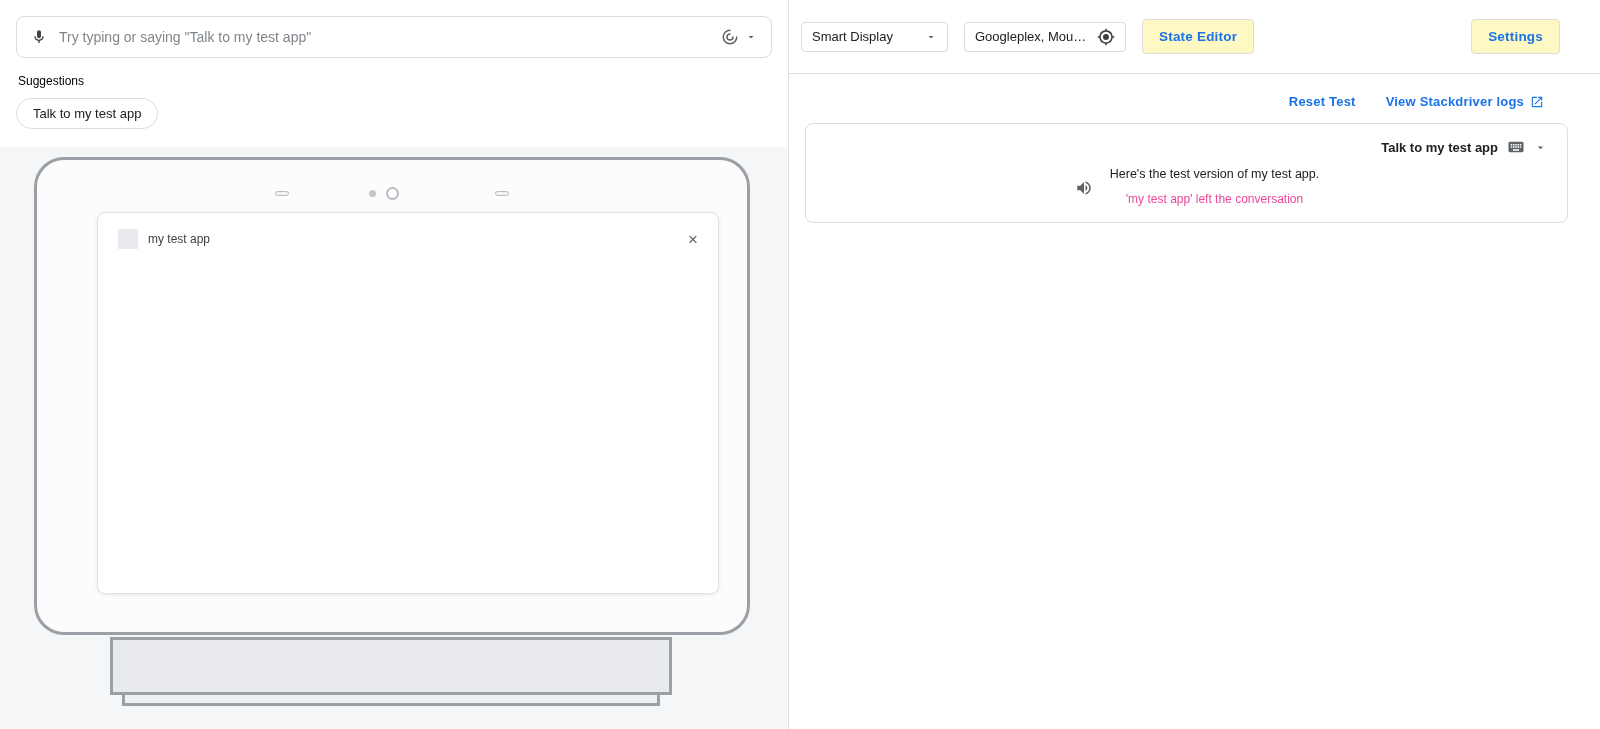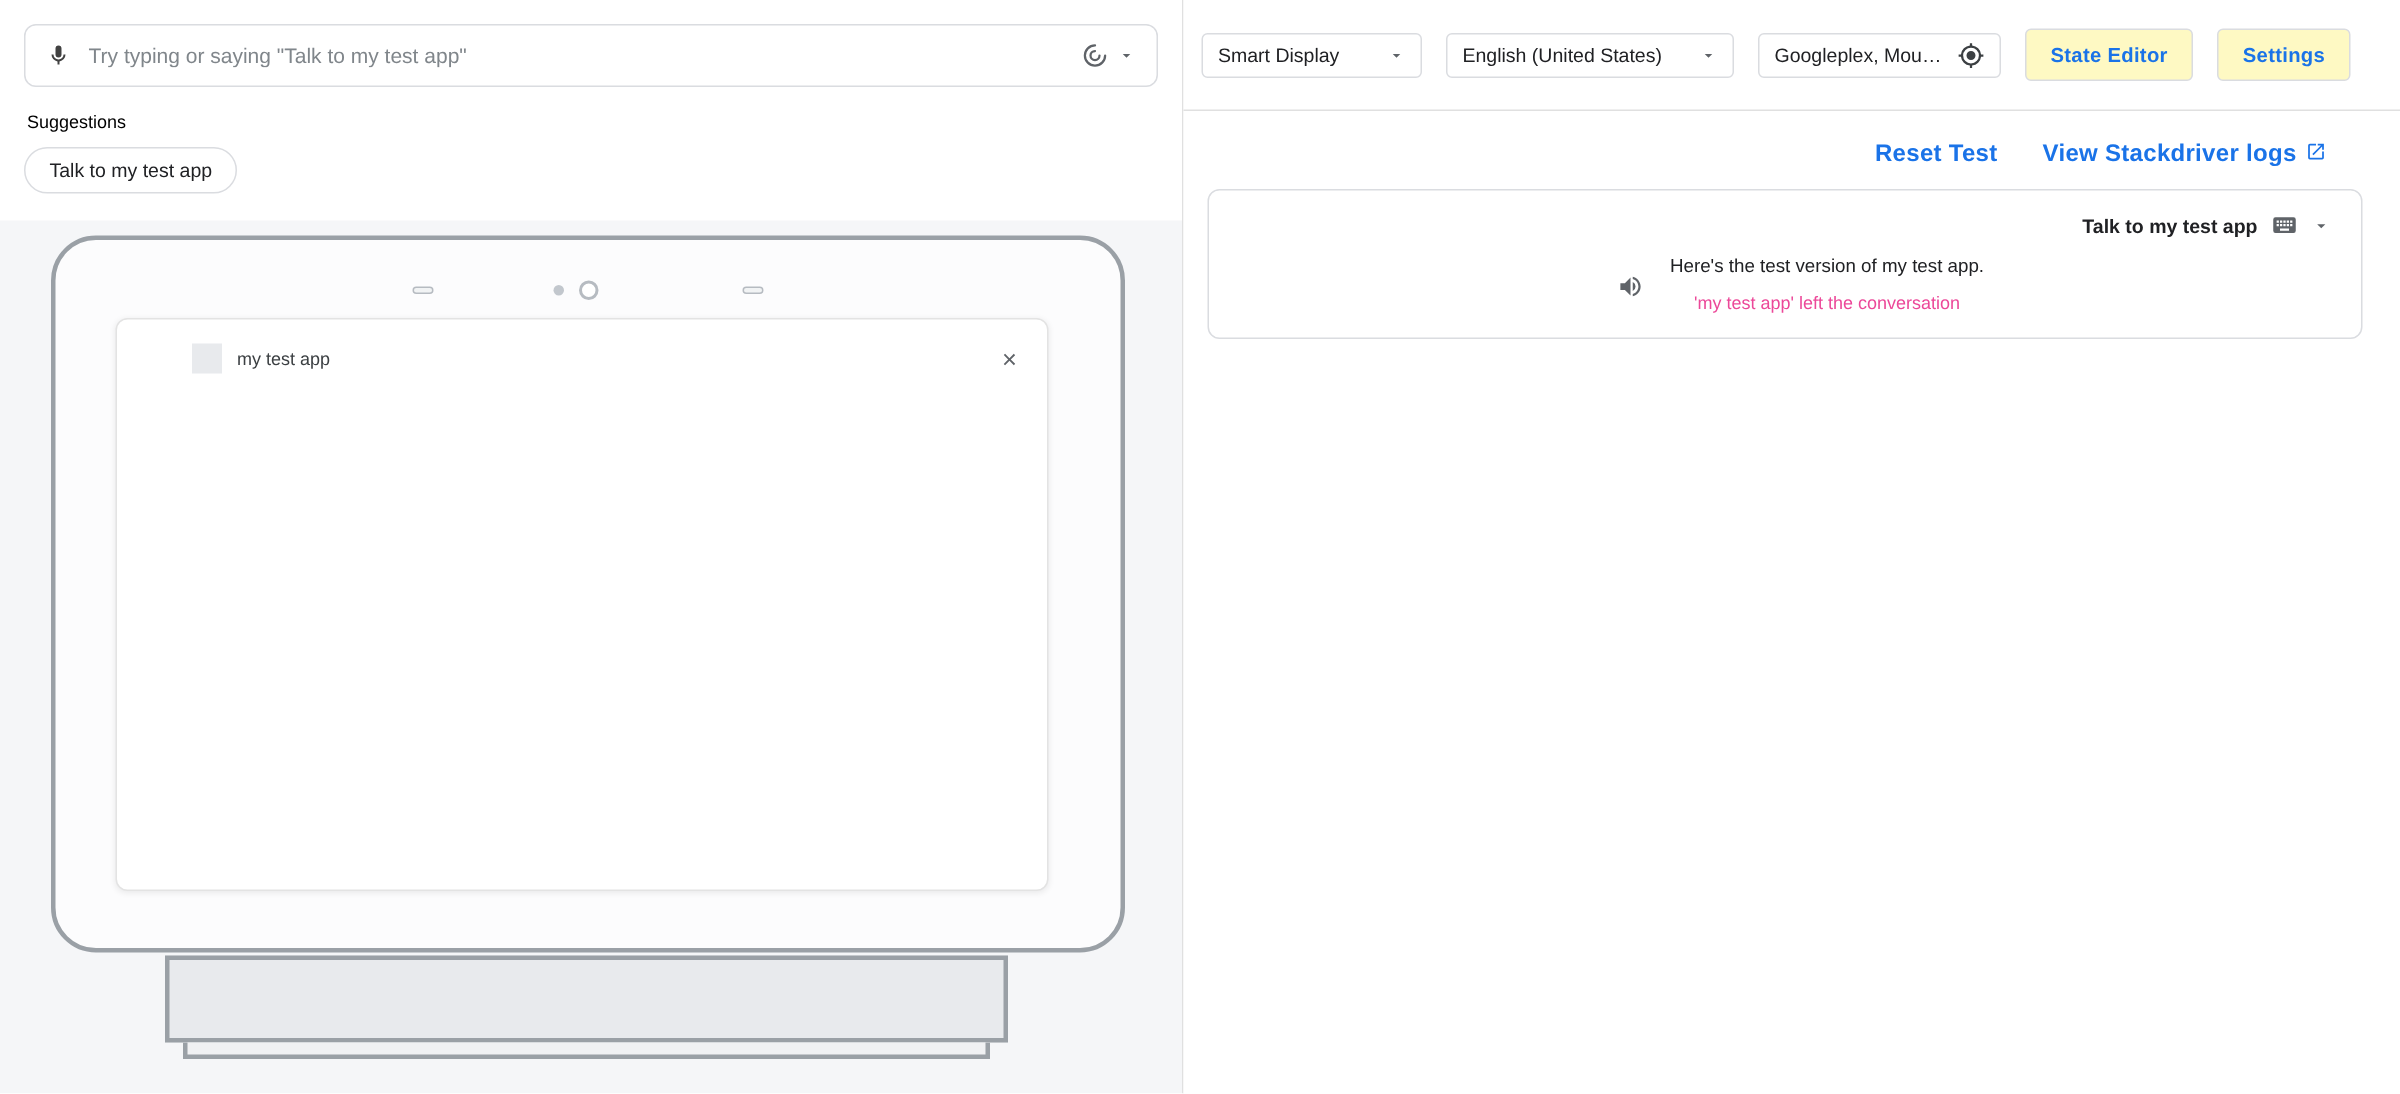--- a/index.html
+++ b/index.html
@@ -25,23 +25,23 @@
   .device-area { flex:1; background:#f5f6f8; position:relative; }
   .device { position:absolute; left:34px; top:10px; width:716px; height:478px;
     border:3px solid #9aa0a6; border-radius:30px; background:#fcfcfd; }
   .dots { position:absolute; top:24px; left:0; right:0; height:18px;
     display:flex; justify-content:center; align-items:center; }
   .dot-pill { width:14px; height:5px; border:1px solid #b6bbc1; border-radius:3px; background:#f1f3f4; }
   .dot-small { width:7px; height:7px; border-radius:50%; background:#c2c7cd; margin-left:80px; }
   .dot-ring { width:13px; height:13px; border:2px solid #b6bbc1; border-radius:50%;
     background:#fff; margin-left:10px; margin-right:96px; }
   .dot-pill.first { margin-right:0; }
-  .device-card { position:absolute; left:40px; top:52px; width:622px; height:382px;
+  .device-card { position:absolute; left:60px; top:52px; width:622px; height:382px;
     background:#fff; border:1px solid #e3e3e3; border-radius:8px;
-    box-shadow:0 1px 4px rgba(0,0,0,0.08); overflow:hidden;padding-left:30px; }
+    box-shadow:0 1px 4px rgba(0,0,0,0.08); overflow:hidden; }
   .card-header { display:flex; align-items:center; gap:10px; padding:16px 20px 10px; }
   .app-icon { width:20px; height:20px; background:#e8eaed; flex:0 0 20px; }
   .card-app-name { font-size:12px; color:#3c4043; }
   .card-close { margin-left:auto; font-size:17px; color:#5f6368; cursor:pointer; line-height:1; }
   .card-body-clip { height:262px; overflow:hidden; padding:6px 30px 0 34px; }
   .card-body { font-size:31px; line-height:46px; color:#202124; letter-spacing:-0.2px; }
 
   .stand { position:absolute; left:110px; top:490px; width:562px; height:58px;
     background:#e8eaed; border:3px solid #9aa0a6; }
   .stand-base { position:absolute; left:122px; top:548px; width:538px; height:11px;
@@ -58,21 +58,21 @@
   .sel-surface { width:147px; }
   .sel-language { width:192px; }
   .sel-location { width:162px; }
   .btn-outline { height:35px; padding:0 16px; border:1px solid #dadce0; border-radius:4px;
     background:#fef9c3; color:#1a73e8; font-size:13.5px; font-weight:bold; letter-spacing:0.2px;
     font-family:"Liberation Sans", sans-serif; cursor:pointer; white-space:nowrap; }
   .btn-settings { margin-left:auto; }
 
   .links-row { display:flex; justify-content:flex-end; align-items:center; gap:30px;
     padding:20px 56px 14px 0; }
-  .link { display:flex; align-items:flex-start; gap:6px; color:#1a73e8; font-size:16px;
+  .link { display:flex; align-items:flex-end; gap:6px; color:#1a73e8; font-size:13px;
     font-weight:bold; letter-spacing:0.2px; cursor:pointer; text-decoration:none; }
 
   .conv-card { margin:0 32px 0 16px; border:1px solid #dadce0; border-radius:8px;
     padding:10px 16px 14px; }
   .conv-header { display:flex; justify-content:flex-end; align-items:center; gap:9px;
     font-size:13px; font-weight:bold; color:#202124; padding:4px 4px 10px 0; }
   .conv-body { display:flex; gap:17px; padding-left:21px;justify-content:center; }
   .speaker { flex:0 0 18px; padding-top:2px; cursor:pointer; }
   .resp-text { font-size:12.5px; line-height:17.5px; color:#202124; }
   .conv-status { text-align:center; color:#ec4899; font-size:12px; margin-top:7px; }
@@ -136,28 +136,20 @@
   <div class="right-pane">
     <div class="toolbar">
       <div class="select sel-surface">
         <span class="select-value">Smart Display</span>
         <span class="icon-btn">
           <svg width="12" height="12" viewBox="0 0 24 24" fill="#5f6368">
               <path d="M7 10l5 5 5-5z"></path>
             </svg>
         </span>
       </div>
-      <div class="select sel-language">
-        <span class="select-value">English (United States)</span>
-        <span class="icon-btn">
-          <svg width="12" height="12" viewBox="0 0 24 24" fill="#5f6368">
-              <path d="M7 10l5 5 5-5z"></path>
-            </svg>
-        </span>
-      </div>
       <div class="select sel-location">
         <span class="select-value">Googleplex, Mountain ...</span>
         <span class="icon-btn">
           <svg width="18" height="18" viewBox="0 0 24 24" fill="#3c4043">
               <path d="M12 8a4 4 0 1 0 0 8 4 4 0 0 0 0-8zm8.94 3A8.99 8.99 0 0 0 13 3.06V1h-2v2.06A8.99 8.99 0 0 0 3.06 11H1v2h2.06A8.99 8.99 0 0 0 11 20.94V23h2v-2.06A8.99 8.99 0 0 0 20.94 13H23v-2h-2.06zM12 19a7 7 0 1 1 0-14 7 7 0 0 1 0 14z"></path>
             </svg>
         </span>
       </div>
       <button class="btn-outline">State Editor</button>
       <button class="btn-outline btn-settings">Settings</button>

